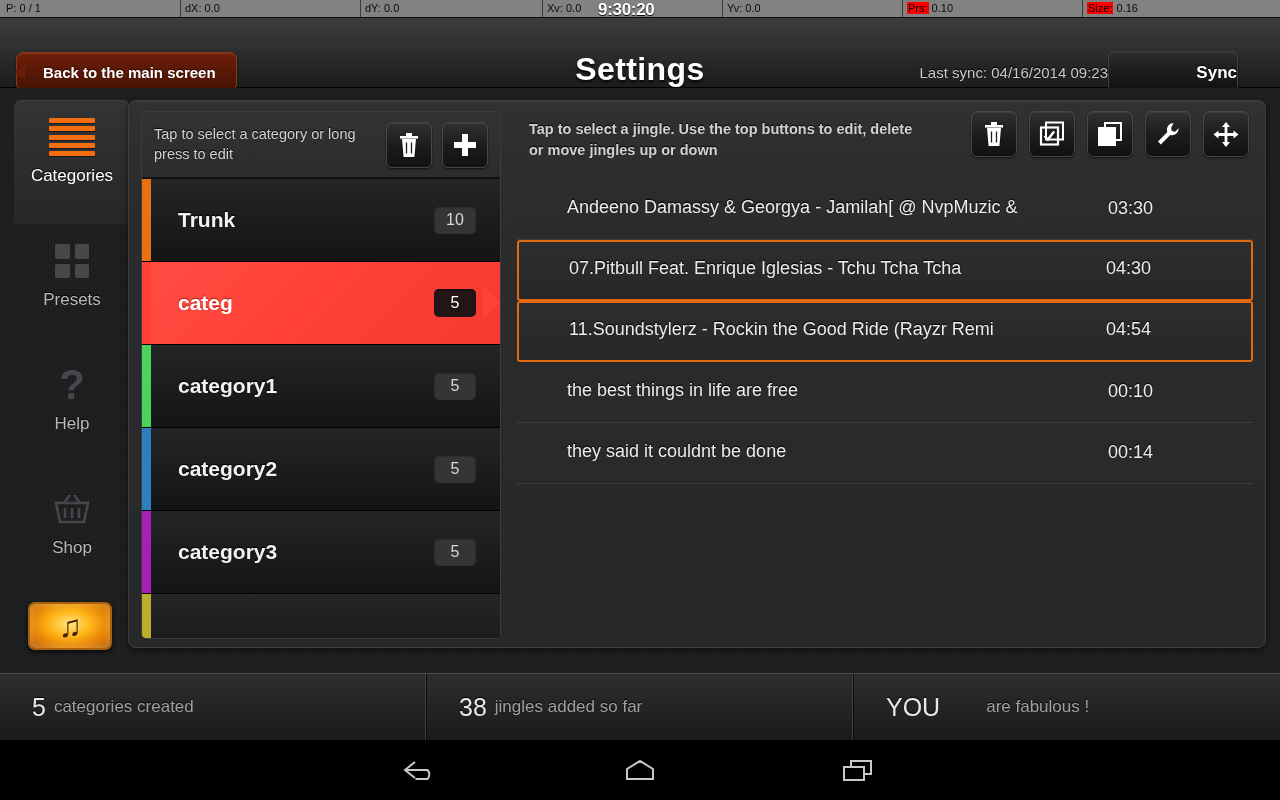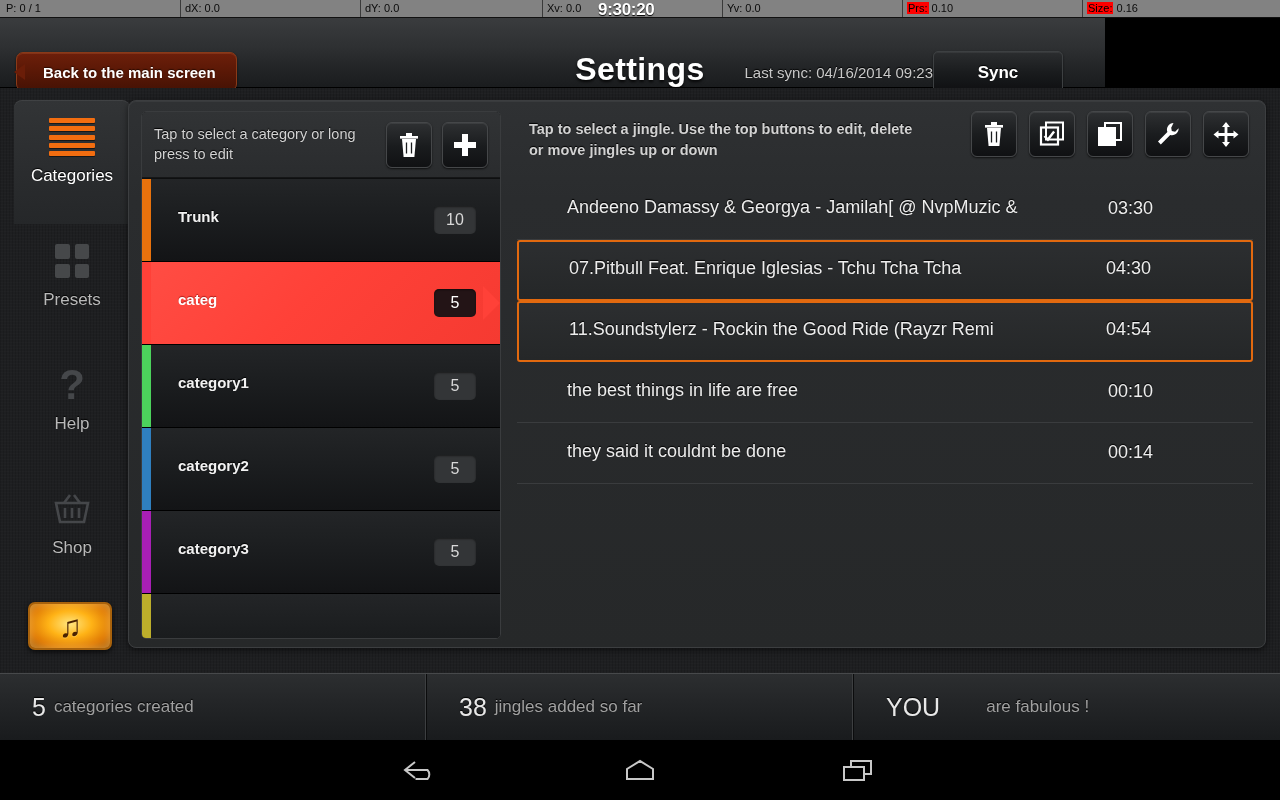--- a/index.html
+++ b/index.html
@@ -25,21 +25,21 @@
   #trace-bar .cell:first-child { border-left:none; }
   #trace-bar .hl { background:#ff0000; color:#000; padding:0 1px; }
   #trace-clock {
     position:absolute; left:598px; top:-1px; height:22px; line-height:22px;
     font-size:17px; font-weight:bold; color:#fff; letter-spacing:-0.3px;
     text-shadow:0 1px 1px #000;
   }
 
   
   #header {
-    position:absolute; left:0; top:18px; width:1105px; height:70px;
+    position:absolute; left:0; top:18px; width:1280px; height:70px;
     background:linear-gradient(180deg,#3a3c3e 0%,#2e3032 42%,#232527 72%,#1a1c1e 100%);
     border-bottom:1px solid #000;
   }
   #back-btn {
     position:absolute; left:16px; top:34px; height:39px;
     padding:0 20px 0 26px; line-height:39px;
     background:linear-gradient(180deg,#6d1f0a 0%,#5a1806 50%,#461204 100%);
     border:1px solid #8a3a18;
     border-radius:7px;
     color:#fff; font-size:15px; font-weight:bold;
@@ -56,21 +56,21 @@
     font-size:32px; font-weight:bold; color:#fff; letter-spacing:0.4px;
     text-shadow:0 2px 3px rgba(0,0,0,.85);
   }
   #last-sync {
     position:absolute; right:172px; top:46px;
     font-size:15px; color:#c9c9c9; text-shadow:0 -1px 1px #000;
     white-space:nowrap;
   }
   #sync-btn {
     position:absolute; right:42px; top:33px; width:130px; height:44px;
-    line-height:42px; text-align:center;
+    line-height:42px; text-align:right;
     background:linear-gradient(180deg,#2b2d2f 0%,#191b1d 50%,#0d0e10 100%);
     border:1px solid #3d4042; border-radius:5px;
     color:#fff; font-size:17px; font-weight:bold;
     text-shadow:0 -1px 1px #000;
     box-shadow:0 1px 2px rgba(0,0,0,.6), inset 0 1px 0 rgba(255,255,255,.06);
     cursor:pointer;
   }
 
   
   #app-body {
@@ -161,21 +161,21 @@
     position:relative; height:83px;
     border-bottom:1px solid #000;
     background:linear-gradient(180deg,#232527 0%,#1b1d1f 48%,#131416 100%);
     cursor:pointer;
   }
   .cat-row .stripe {
     position:absolute; left:0; top:0; bottom:0; width:9px;
   }
   .cat-row .cat-name {
     position:absolute; left:36px; top:50%; margin-top:-12px;
-    font-size:15px; font-weight:bold; color:#f2f2f2;
+    font-size:21px; font-weight:bold; color:#f2f2f2;
     text-shadow:0 -1px 1px #000;
   }
   .cat-row .cat-count {
     position:absolute; right:24px; top:50%; margin-top:-14px;
     min-width:42px; height:28px; line-height:28px; padding:0 9px;
     text-align:center;
     background:#333537; border-radius:5px;
     font-size:16px; color:#d8d8d8;
     box-shadow:inset 0 1px 2px rgba(0,0,0,.5);
   }

